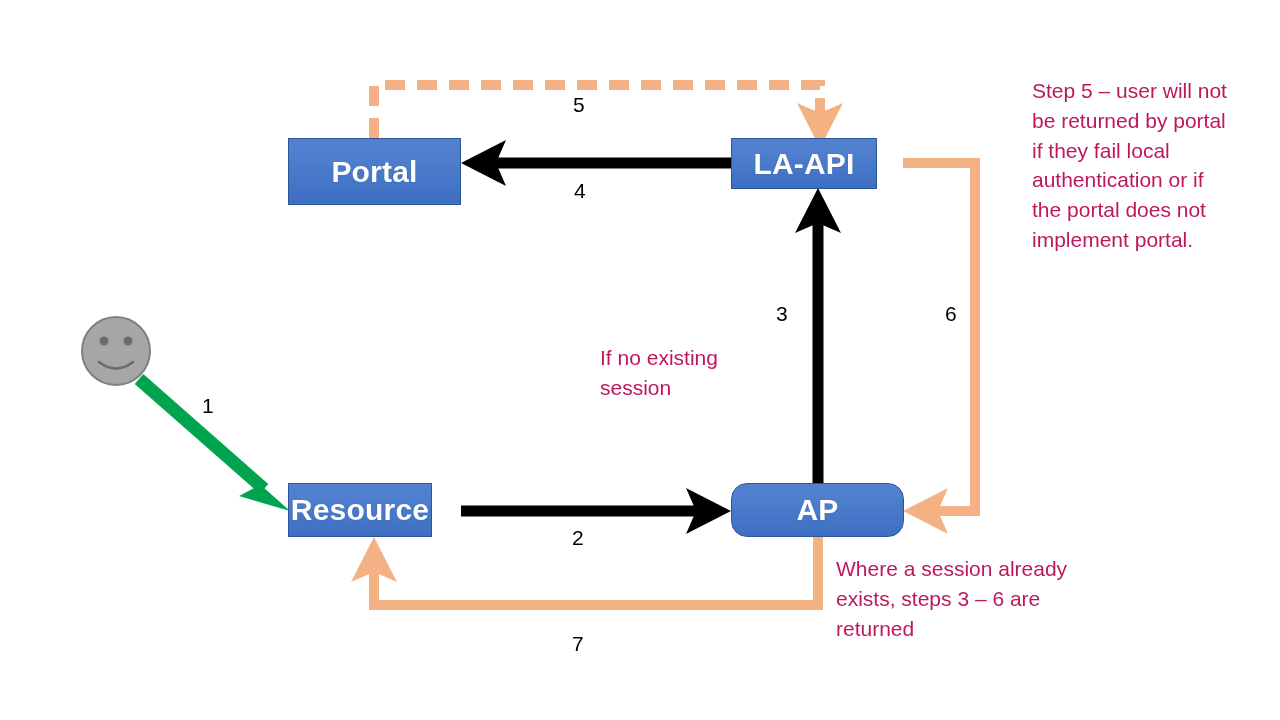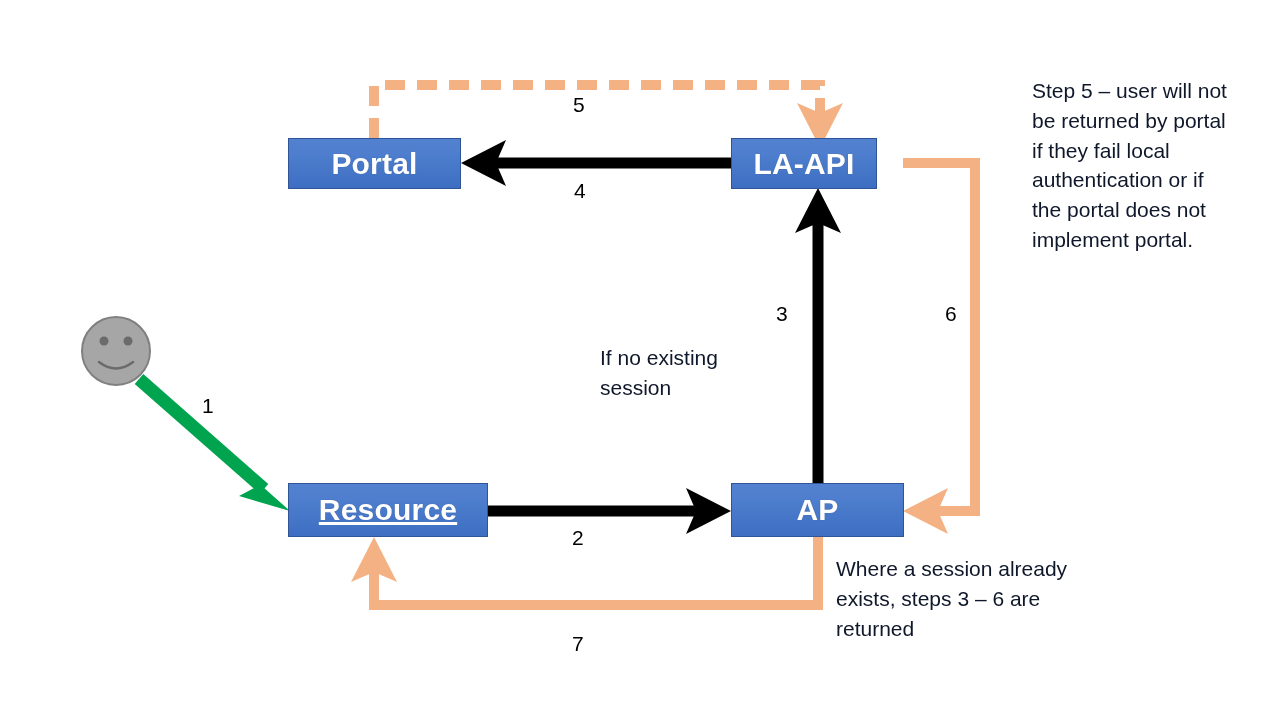--- a/index.html
+++ b/index.html
@@ -41,21 +41,21 @@
   .step-label {
     position: absolute;
     font-size: 21px;
     color: #000000;
     line-height: 1.0;
     white-space: nowrap;
   }
   .note-text {
     position: absolute;
     font-size: 21px;
-    color: #0f172a;
+    color: #be185d;
     line-height: 1.42;
   }
   .note-right {
     text-align: left;
   }
 </style>
 </head>
 <body>
 
 <div id="canvas">
@@ -104,33 +104,33 @@
     </g>
 
     <g>
       <circle cx="116" cy="351" r="34" fill="#a6a6a6" stroke="#808080" stroke-width="2"></circle>
       <circle cx="104" cy="341" r="4.5" fill="#6b6b6b"></circle>
       <circle cx="128" cy="341" r="4.5" fill="#6b6b6b"></circle>
       <path d="M 99,362 Q 116,375 133,362" fill="none" stroke="#6b6b6b" stroke-width="2.5" stroke-linecap="round"></path>
     </g>
   </svg>
 
-  <div class="node-box" style="left:288px; top:138px; width:173px; height:51px;">
+  <div class="node-box" style="left:288px; top:138px; width:173px; height:67px;">
     <span>Portal</span>
   </div>
 
   <div class="node-box" style="left:731px; top:138px; width:146px; height:51px;">
     <span>LA-API</span>
   </div>
 
-  <div class="node-box" style="left:288px; top:483px; width:200px; height:54px;text-decoration:underline;">
+  <div class="node-box" style="left:288px; top:483px; width:144px; height:54px;">
     <span>Resource</span>
   </div>
 
-  <div class="node-box" style="left:731px; top:483px; width:173px; height:54px;">
+  <div class="node-box" style="left:731px; top:483px; width:173px; height:54px;border-radius:16px;">
     <span>AP</span>
   </div>
 
   <div class="step-label" style="left:202px; top:395px;">1</div>
 
   <div class="step-label" style="left:572px; top:527px;">2</div>
 
   <div class="step-label" style="left:776px; top:303px;">3</div>
 
   <div class="step-label" style="left:574px; top:180px;">4</div>

